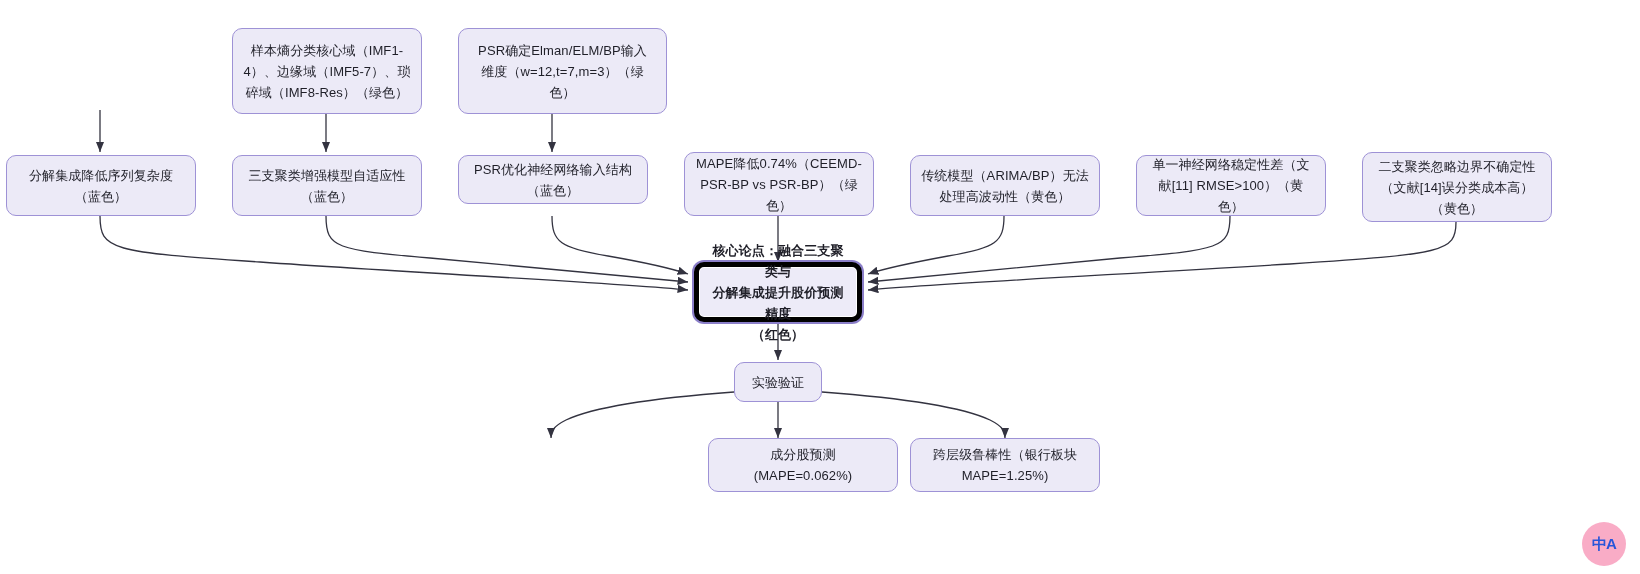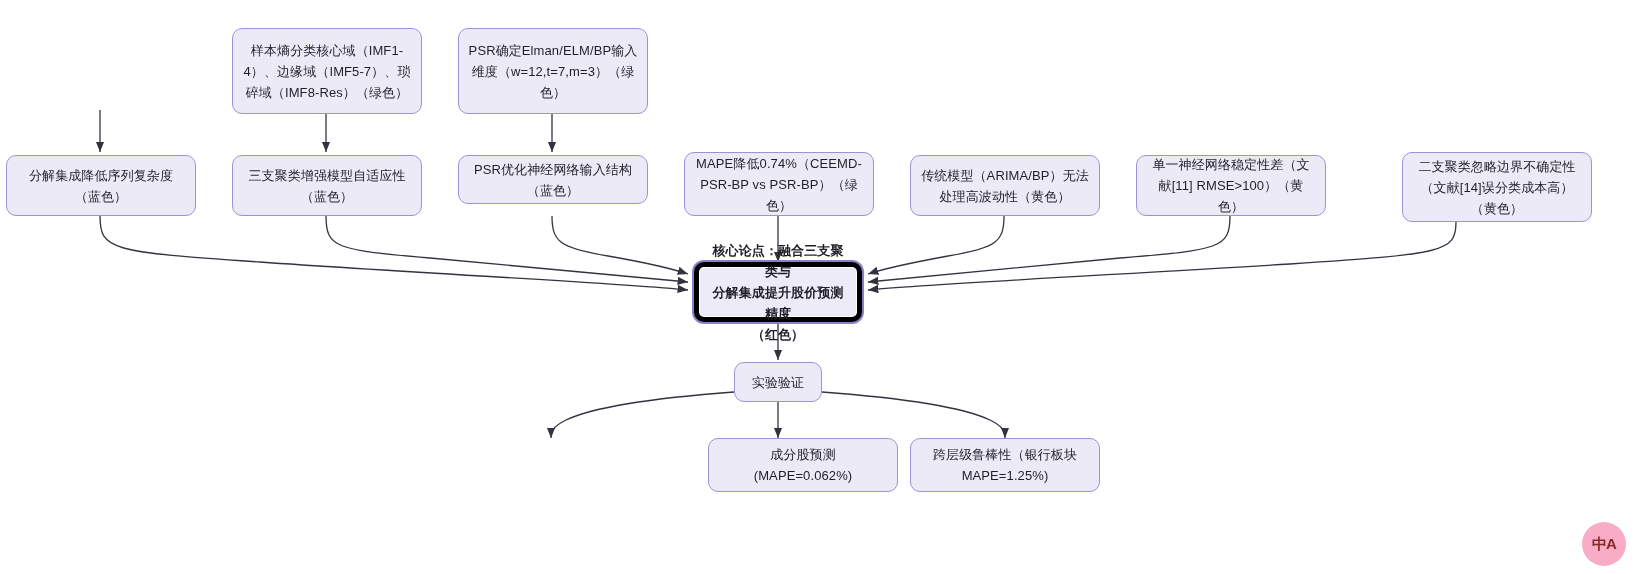--- a/index.html
+++ b/index.html
@@ -53,21 +53,21 @@
     width: 100%;
   }
   .watermark {
     position: absolute;
     right: 14px;
     bottom: 8px;
     width: 44px;
     height: 44px;
     border-radius: 50%;
     background: #F9A8C4;
-    color: #7f1d1d;
+    color: #1d4ed8;
     display: flex;
     align-items: center;
     justify-content: center;
     font-size: 15px;
     font-weight: 700;
     letter-spacing: -1px;
     opacity: 0.95;
     user-select: none;
   }
 </style>
@@ -104,21 +104,21 @@
       <path d="M778,402 L778,438"></path>
       <path d="M822,392 C876,396 956,404 990,420 C1004,427 1005,432 1005,438"></path>
     </g>
   </svg>
 
 
   <div class="node" style="left:232px; top:28px; width:190px; height:86px;" title="样本熵分类核心域（IMF1-4）、边缘域（IMF5-7）、琐碎域（IMF8-Res）（绿色）">
     <span class="label">样本熵分类核心域（IMF1-<br>4）、边缘域（IMF5-7）、琐<br>碎域（IMF8-Res）（绿色）</span>
   </div>
 
-  <div class="node" style="left:458px; top:28px; width:190px; height:86px;align-items:center;" title="PSR确定Elman/ELM/BP输入维度（w=12,t=7,m=3）（绿色）">
+  <div class="node" style="left:458px; top:28px; width:209px; height:86px;align-items:center;" title="PSR确定Elman/ELM/BP输入维度（w=12,t=7,m=3）（绿色）">
     <span class="label">PSR确定Elman/ELM/BP输入<br>维度（w=12,t=7,m=3）（绿<br>色）</span>
   </div>
 
   <div class="node" style="left:6px; top:155px; width:190px; height:61px;" title="分解集成降低序列复杂度（蓝色）">
     <span class="label">分解集成降低序列复杂度<br>（蓝色）</span>
   </div>
 
   <div class="node" style="left:232px; top:155px; width:190px; height:61px;" title="三支聚类增强模型自适应性（蓝色）">
     <span class="label">三支聚类增强模型自适应性<br>（蓝色）</span>
   </div>
@@ -132,21 +132,21 @@
   </div>
 
   <div class="node" style="left:910px; top:155px; width:190px; height:61px;" title="传统模型（ARIMA/BP）无法处理高波动性（黄色）">
     <span class="label">传统模型（ARIMA/BP）无法<br>处理高波动性（黄色）</span>
   </div>
 
   <div class="node" style="left:1136px; top:155px; width:190px; height:61px;" title="单一神经网络稳定性差（文献[11] RMSE&gt;100）（黄色）">
     <span class="label">单一神经网络稳定性差（文<br>献[11] RMSE&gt;100）（黄色）</span>
   </div>
 
-  <div class="node" style="left:1362px; top:152px; width:190px; height:70px;margin-left:40px;" title="二支聚类忽略边界不确定性（文献[14]误分类成本高）（黄色）">
+  <div class="node" style="left:1362px; top:152px; width:190px; height:70px;" title="二支聚类忽略边界不确定性（文献[14]误分类成本高）（黄色）">
     <span class="label">二支聚类忽略边界不确定性<br>（文献[14]误分类成本高）<br>（黄色）</span>
   </div>
 
   <div class="node core" style="left:694px; top:262px; width:168px; height:60px;" title="核心论点：融合三支聚类与分解集成提升股价预测精度（红色）">
     <span class="label">核心论点：融合三支聚类与<br>分解集成提升股价预测精度<br>（红色）</span>
   </div>
 
   <div class="node" style="left:734px; top:362px; width:88px; height:40px;" title="实验验证">
     <span class="label">实验验证</span>
   </div>

